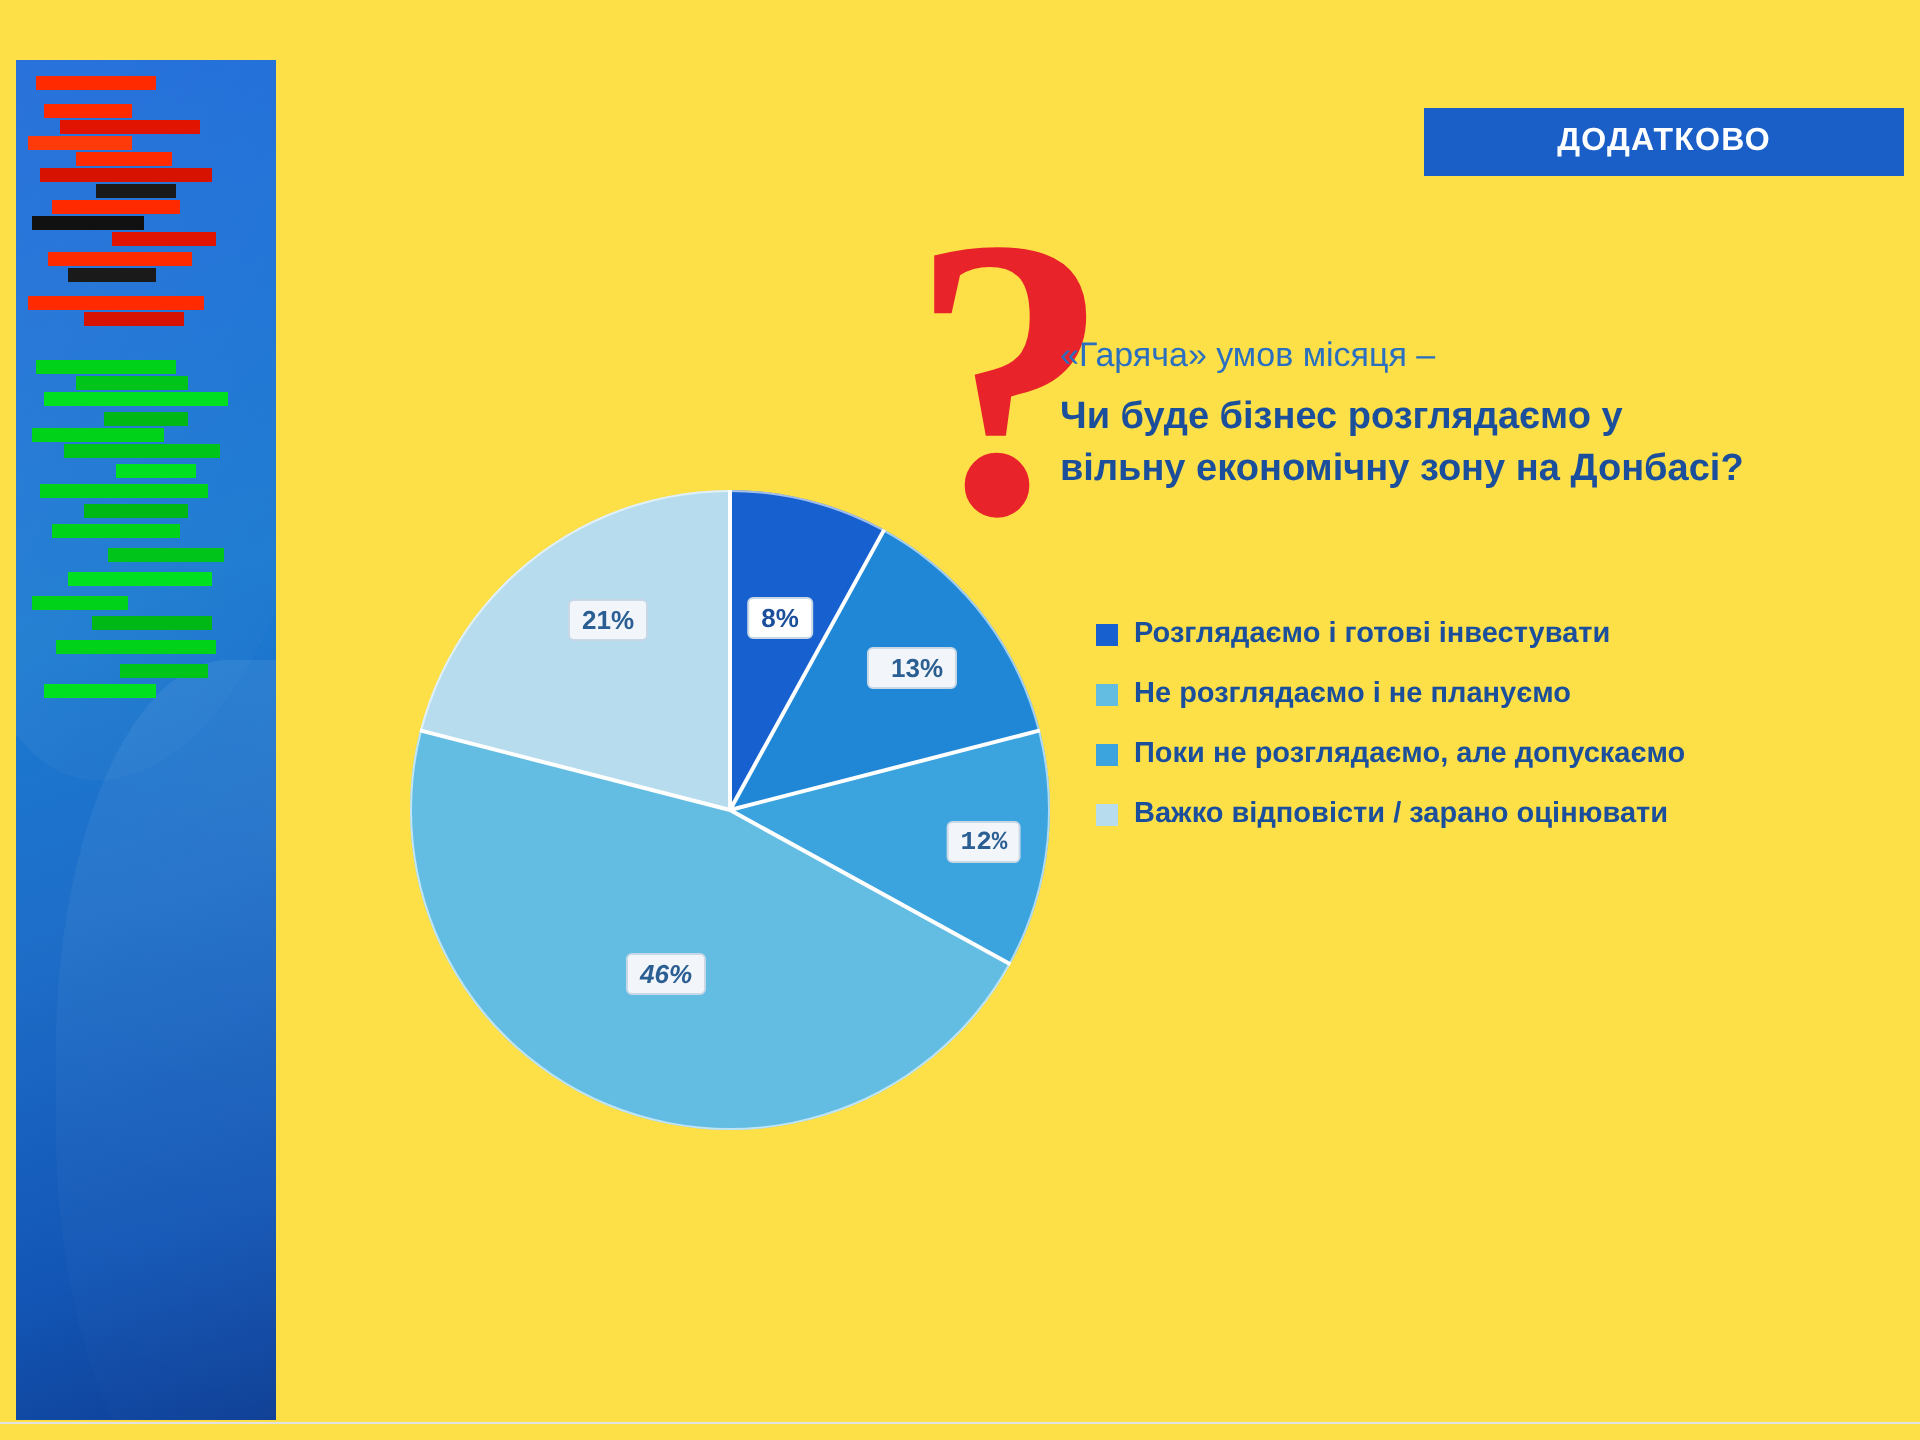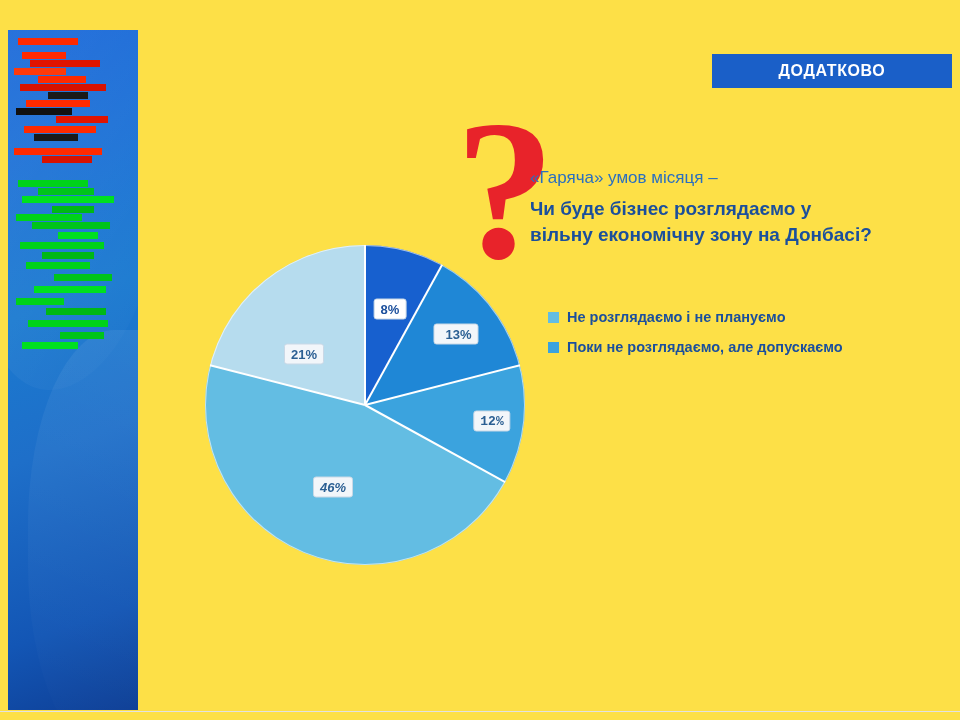--- a/index.html
+++ b/index.html
@@ -224,36 +224,44 @@
   <div class="topic-label">«Гаряча» умов місяця –</div>
   <div class="topic-title">Чи буде бізнес розглядаємо у вільну економічну зону на Донбасі?</div>
 
   <div class="pie-wrap">
     <div class="pie" id="pie" style="background: conic-gradient(rgb(23, 96, 207) 0deg, rgb(23, 96, 207) 28.8deg, rgb(31, 135, 214) 28.8deg, rgb(31, 135, 214) 75.6deg, rgb(59, 163, 222) 75.6deg, rgb(59, 163, 222) 118.8deg, rgb(99, 189, 227) 118.8deg, rgb(99, 189, 227) 284.4deg, rgb(182, 220, 238) 284.4deg, rgb(182, 220, 238) 360deg); box-shadow: rgba(255, 255, 255, 0.6) 0px 0px 0px 1px inset;"></div>
     <div id="pie-labels">
         <div class="pie-label onblue" style="left: 185px; top: 64px;">8%</div>
         <div class="pie-label" style="left: 251px; top: 89px; padding-left: 11px;">13%</div>
         <div class="pie-label" style="left: 287px; top: 176px; font-family: Liberation Mono, monospace;">12%</div>
         <div class="pie-label" style="left: 128px; top: 242px; font-style: italic;">46%</div>
-        <div class="pie-label" style="left: 99px; top: 65px; margin-top: 44px;">21%</div>
+        <div class="pie-label" style="left: 99px; top: 65px;">21%</div>
       </div>
   <svg width="320" height="320" style="position: absolute; left: 0px; top: 0px;">
         <line x1="160" y1="160" x2="160.0" y2="0.0" stroke="#ffffff" stroke-width="2"></line>
         <line x1="160" y1="160" x2="237.1" y2="19.8" stroke="#ffffff" stroke-width="2"></line>
         <line x1="160" y1="160" x2="315.0" y2="120.2" stroke="#ffffff" stroke-width="2"></line>
         <line x1="160" y1="160" x2="300.2" y2="237.1" stroke="#ffffff" stroke-width="2"></line>
         <line x1="160" y1="160" x2="5.0" y2="120.2" stroke="#ffffff" stroke-width="2"></line>
       </svg>
     </div>
 
   <div class="legend" id="legend">
       <div class="legend-item">
+        <span class="legend-swatch" style="background: rgb(23, 96, 207);"></span>
+        <span class="legend-label">Розглядаємо і готові інвестувати</span>
+      </div>
+      <div class="legend-item">
         <span class="legend-swatch" style="background: rgb(99, 189, 227);"></span>
         <span class="legend-label">Не розглядаємо і не плануємо</span>
       </div>
       <div class="legend-item">
         <span class="legend-swatch" style="background: rgb(59, 163, 222);"></span>
         <span class="legend-label">Поки не розглядаємо, але допускаємо</span>
       </div>
+      <div class="legend-item">
+        <span class="legend-swatch" style="background: rgb(182, 220, 238);"></span>
+        <span class="legend-label">Важко відповісти / зарано оцінювати</span>
+      </div>
     </div>
 
   <div class="bottom-rule"></div>
 </div>
 
 </body></html>

